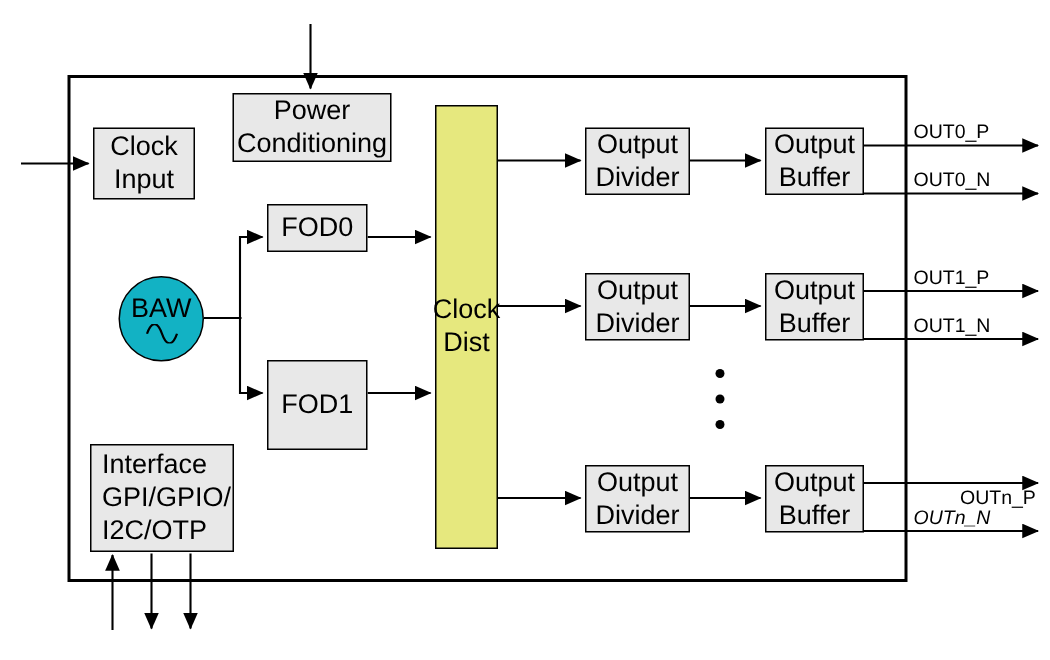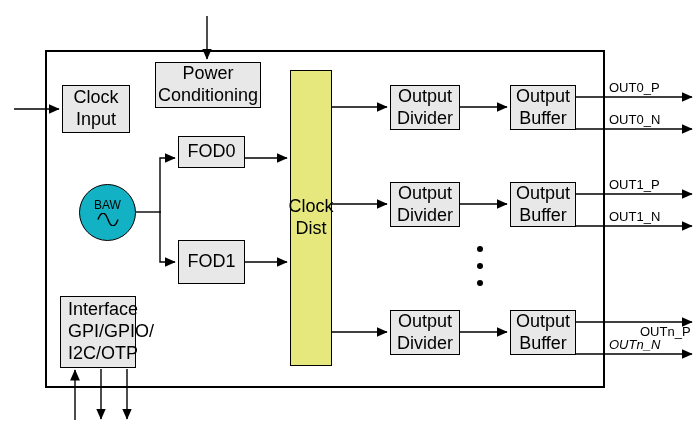--- a/index.html
+++ b/index.html
@@ -11,35 +11,35 @@
   .block {
     position:absolute; z-index:2;
     display:flex; align-items:center; justify-content:center;
     text-align:center; white-space:pre-line;
     border:1.5px solid #000; background:var(--block-fill,#e8e8e8);
     font-size:18px; line-height:1.22;
   }
   #clock-input        { left:62px;  top:85px;  width:68px;  height:48px; }
   #power-conditioning { left:155px; top:62px;  width:106px; height:46px; }
   #fod0               { left:178px; top:136px; width:67px;  height:32px; }
-  #fod1               { left:178px; top:240px; width:67px;  height:44px; }
+  #fod1               { left:178px; top:240px; width:67px;  height:60px; }
   #clock-dist         { left:290px; top:70px;  width:42px;  height:296px; background:var(--clock-dist-fill,#e6e87e); }
-  #interface          { left:60px;  top:296px; width:76px;  height:72px; justify-content:flex-start; text-align:left; padding-left:7px; }
+  #interface          { left:60px;  top:296px; width:96px;  height:72px; justify-content:flex-start; text-align:left; padding-left:7px; }
   .divider0 { left:390px; top:85px;  width:70px; height:45px; }
   .buffer0  { left:510px; top:85px;  width:66px; height:45px; }
   .divider1 { left:390px; top:182px; width:70px; height:45px; }
   .buffer1  { left:510px; top:182px; width:66px; height:45px; }
   .divider2 { left:390px; top:310px; width:70px; height:45px; }
   .buffer2  { left:510px; top:310px; width:66px; height:45px; }
   .baw {
     position:absolute; z-index:2; left:79px; top:184px; width:57px; height:57px;
     border:1.5px solid #000; border-radius:50%;
     background:var(--baw-fill,#12b2c4);
     display:flex; flex-direction:column; align-items:center; justify-content:center;
-    font-size:12px; line-height:1;
+    font-size:18px; line-height:1;
   }
   .baw .sine { margin-top:2px; display:block; }
   .outlabel { position:absolute; z-index:2; font-size:13px; white-space:nowrap; }
   #out0p { left:609px; top:80px;  } #out0n { left:609px; top:112px;text-align:center; }
   #out1p { left:609px; top:177px; } #out1n { left:609px; top:209px; }
   #out2p { left:640px; top:305px;margin-top:19px; } #out2n { left:609px; top:337px;font-style:italic; }
   .dots { position:absolute; z-index:2; left:477px; top:246px; display:flex; flex-direction:column; gap:11px; }
   .dots i { display:block; width:6px; height:6px; border-radius:50%; background:#000; }
 </style>
 </head>

